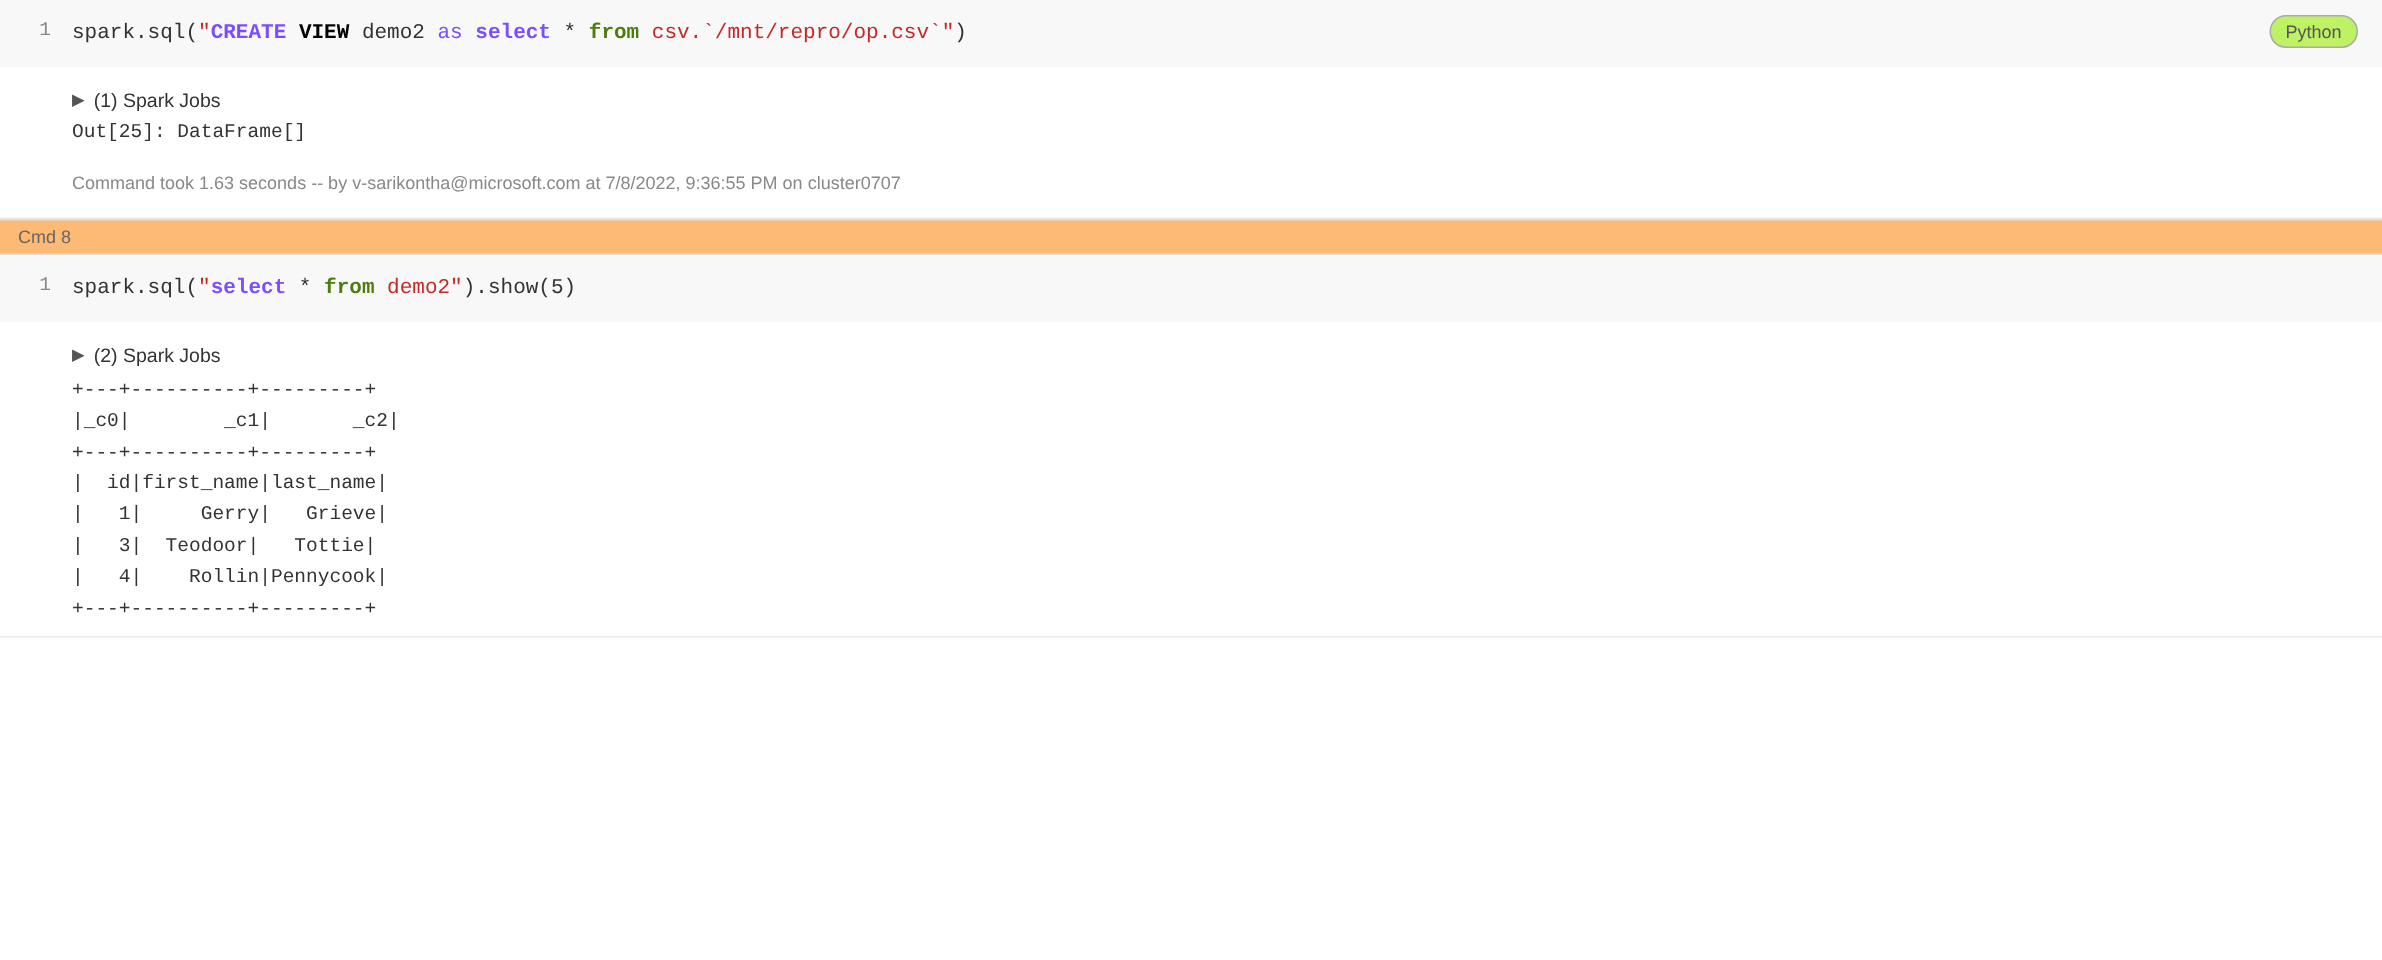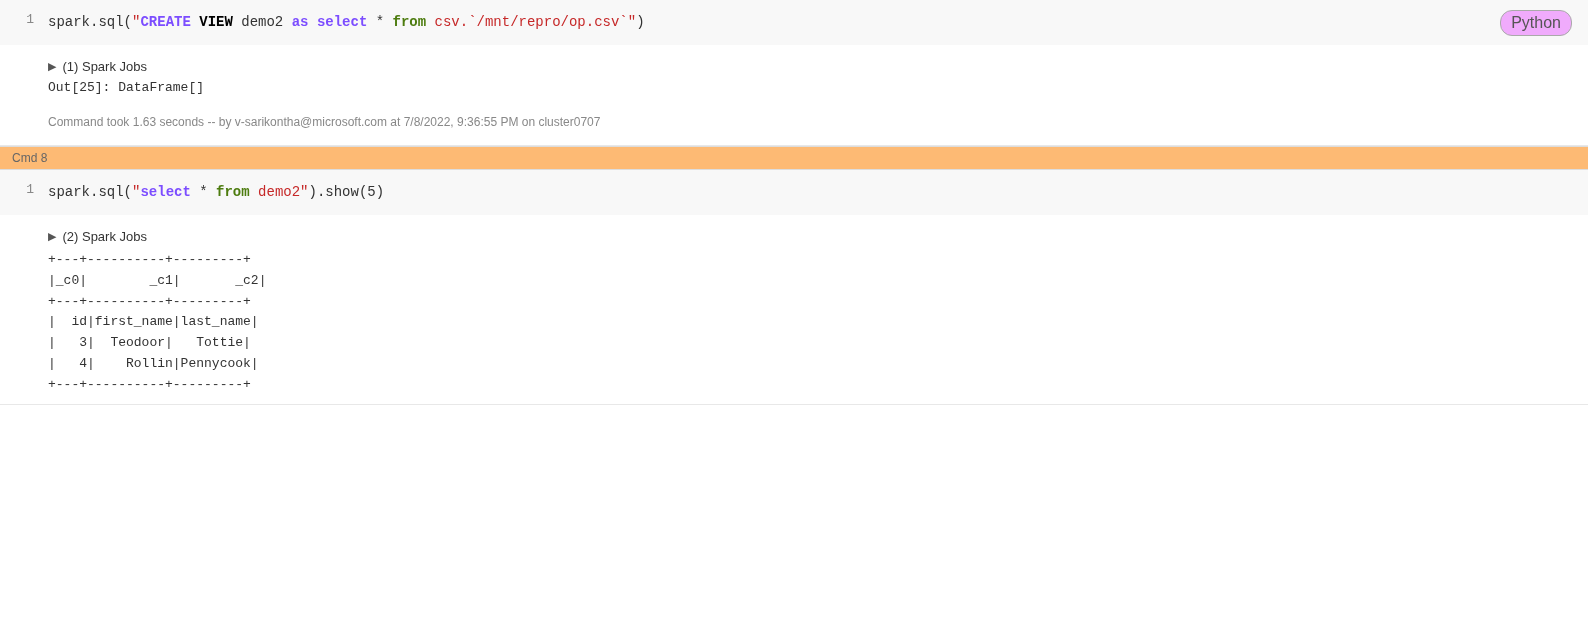--- a/index.html
+++ b/index.html
@@ -55,35 +55,35 @@
       line-height: 1.5;
     }
 
     .python-badge {
       position: absolute;
       right: 16px;
       top: 10px;
       border: 1px solid #aaa;
       border-radius: 12px;
       padding: 3px 10px;
-      font-size: 16px;
+      font-size: 12px;
       color: #555;
       font-family: Arial, sans-serif;
-      background: #f0abfc;
+      background: #bef264;
     }
 
     .cell-1-wrapper {
       position: relative;
     }
     .kw-string { color: #c62828; }
     .kw-from { color: #4d7c0f; font-weight: bold; }
     .kw-select { color: #7c4dff; font-weight: bold; }
     .kw-create { color: #7c4dff; font-weight: bold; }
     .kw-view { color: #000000; font-weight: bold; }
-    .kw-as { color: #7c4dff; font-weight: bold; text-align: right; }
+    .kw-as { color: #7c4dff; font-weight: normal; text-align: right; }
     .plain { color: #333; }
 
     
     .cell-output {
       padding: 8px 16px 8px 48px;
       background: #ffffff;
       font-family: Arial, sans-serif;
       font-size: 13px;
     }
 
@@ -182,20 +182,21 @@
       <div class="spark-jobs">
         <span class="spark-jobs-triangle">▶</span>
         <span>(2) Spark Jobs</span>
       </div>
 
       <div class="table-output">
         <div>+---+----------+---------+</div>
         <div>|_c0|        _c1|       _c2|</div>
         <div>+---+----------+---------+</div>
         <div>|  id|first_name|last_name|</div>
+        <div>|   1|     Gerry|   Grieve|</div>
         <div>|   3|  Teodoor|   Tottie|</div>
         <div>|   4|    Rollin|Pennycook|</div>
         <div>+---+----------+---------+</div>
       </div>
     </div>
   </div>
 
 </div>
 
 </body></html>

